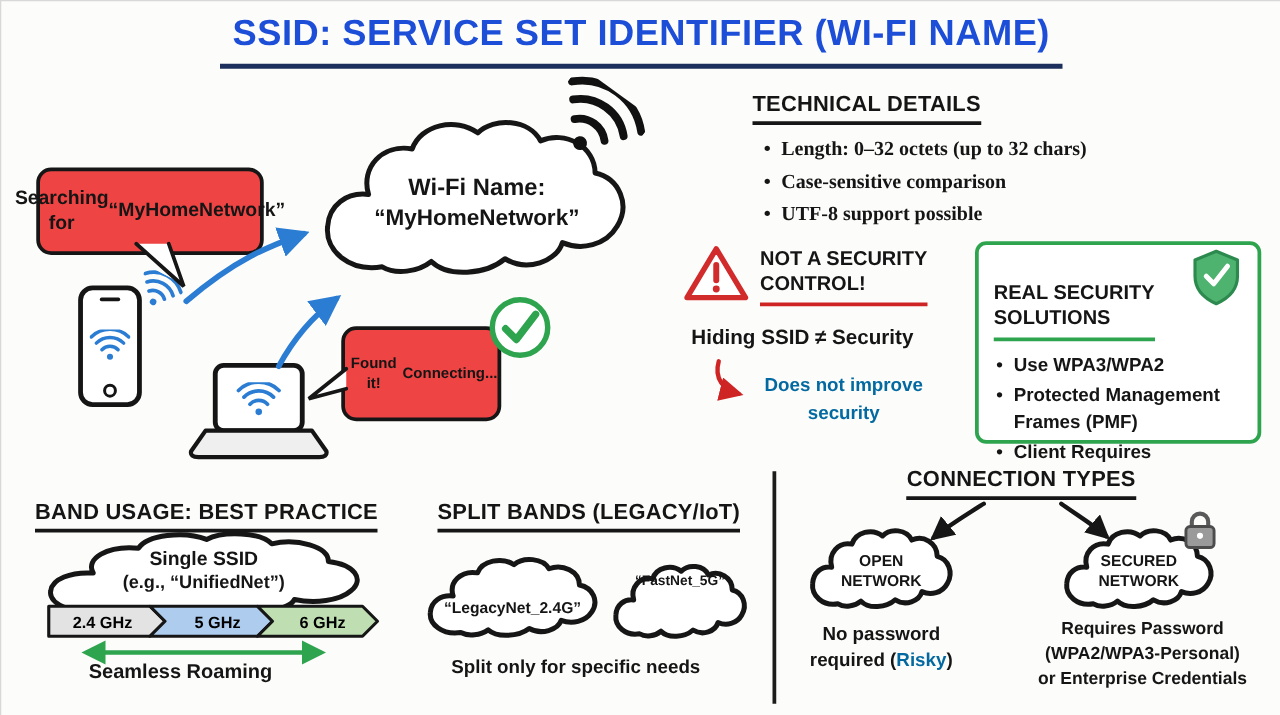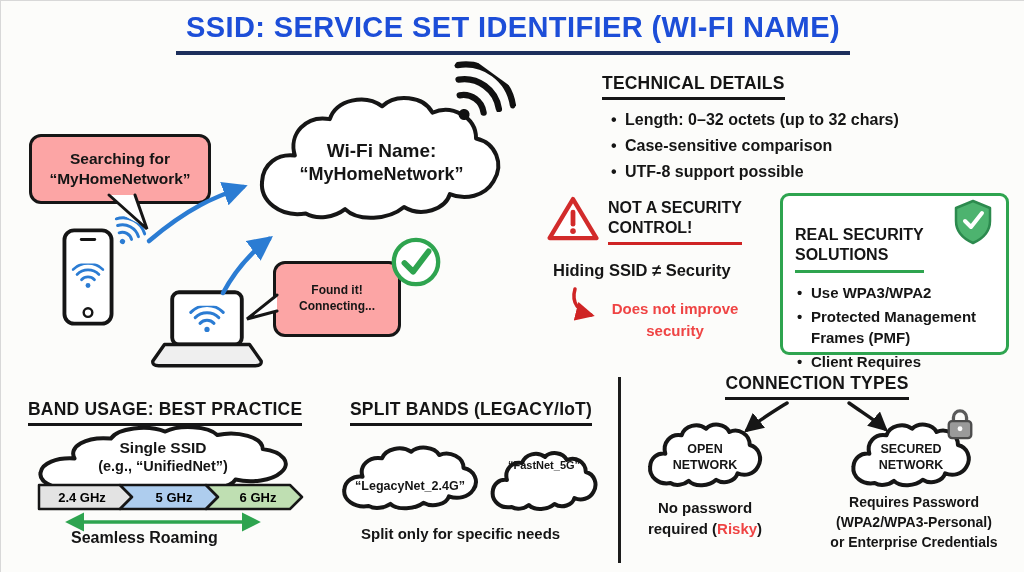--- a/index.html
+++ b/index.html
@@ -16,34 +16,34 @@
     color:#1d4ed8;border-bottom:4px solid #1d2f5c;padding:2px 10px 7px;
   }
   
   .section-h{position:absolute;margin:0;font-size:17.5px;font-weight:800;z-index:2;letter-spacing:.2px;}
   .section-h .u{display:inline-block;border-bottom:3px solid #161616;padding-bottom:3px;}
   
   .cloud-svg{position:absolute;z-index:1;}
   .cloud-label{position:absolute;z-index:2;text-align:center;font-weight:700;line-height:1.25;}
   
   .bubble{
-    position:absolute;background:#fca5a5;border:3px solid #161616;border-radius:12px;
-    display:flex;flex-direction:column;align-items:center;justify-content:center;
+    position:absolute;background:#ef4444;border:3px solid #161616;border-radius:12px;
+    display:flex;flex-direction:row;align-items:center;justify-content:center;
     font-weight:700;text-align:center;z-index:2;line-height:1.3;
   }
   
   ul.dots{list-style:none;margin:8px 0 0;padding:0;}
   ul.dots li{position:relative;padding-left:16px;font-weight:600;}
   ul.dots li::before{content:"•";position:absolute;left:2px;font-weight:800;}
-  #tech-list li{font-size:16px;line-height:26px;}
+  #tech-list li{font-size:16px;line-height:26px;font-family:Liberation Serif, serif;}
   #sec-list li{font-size:15px;line-height:21px;margin-bottom:3px;font-weight:700;}
   
   .warn-head{position:absolute;font-size:16px;font-weight:800;line-height:1.25;z-index:2;
     border-bottom:3px solid #cf2424;padding-bottom:4px;}
-  .red{color:#ef4444;}
+  .red{color:#0369a1;}
   
   .green-box{position:absolute;border:3.5px solid #2ea44f;border-radius:9px;background:#fff;z-index:2;padding:10px 12px;box-sizing:border-box;}
   .green-box .gb-head{font-size:16px;font-weight:800;line-height:1.25;display:inline-block;
     border-bottom:3px solid #2ea44f;padding-bottom:5px;max-width:160px;margin-top:19px;}
   .icon{position:absolute;z-index:3;}
   .overlay{position:absolute;inset:0;z-index:4;pointer-events:none;}
   .divider{position:absolute;background:#1c1c1c;z-index:1;}
   .note{position:absolute;font-weight:700;z-index:2;}
   .center{text-align:center;}
 </style>

